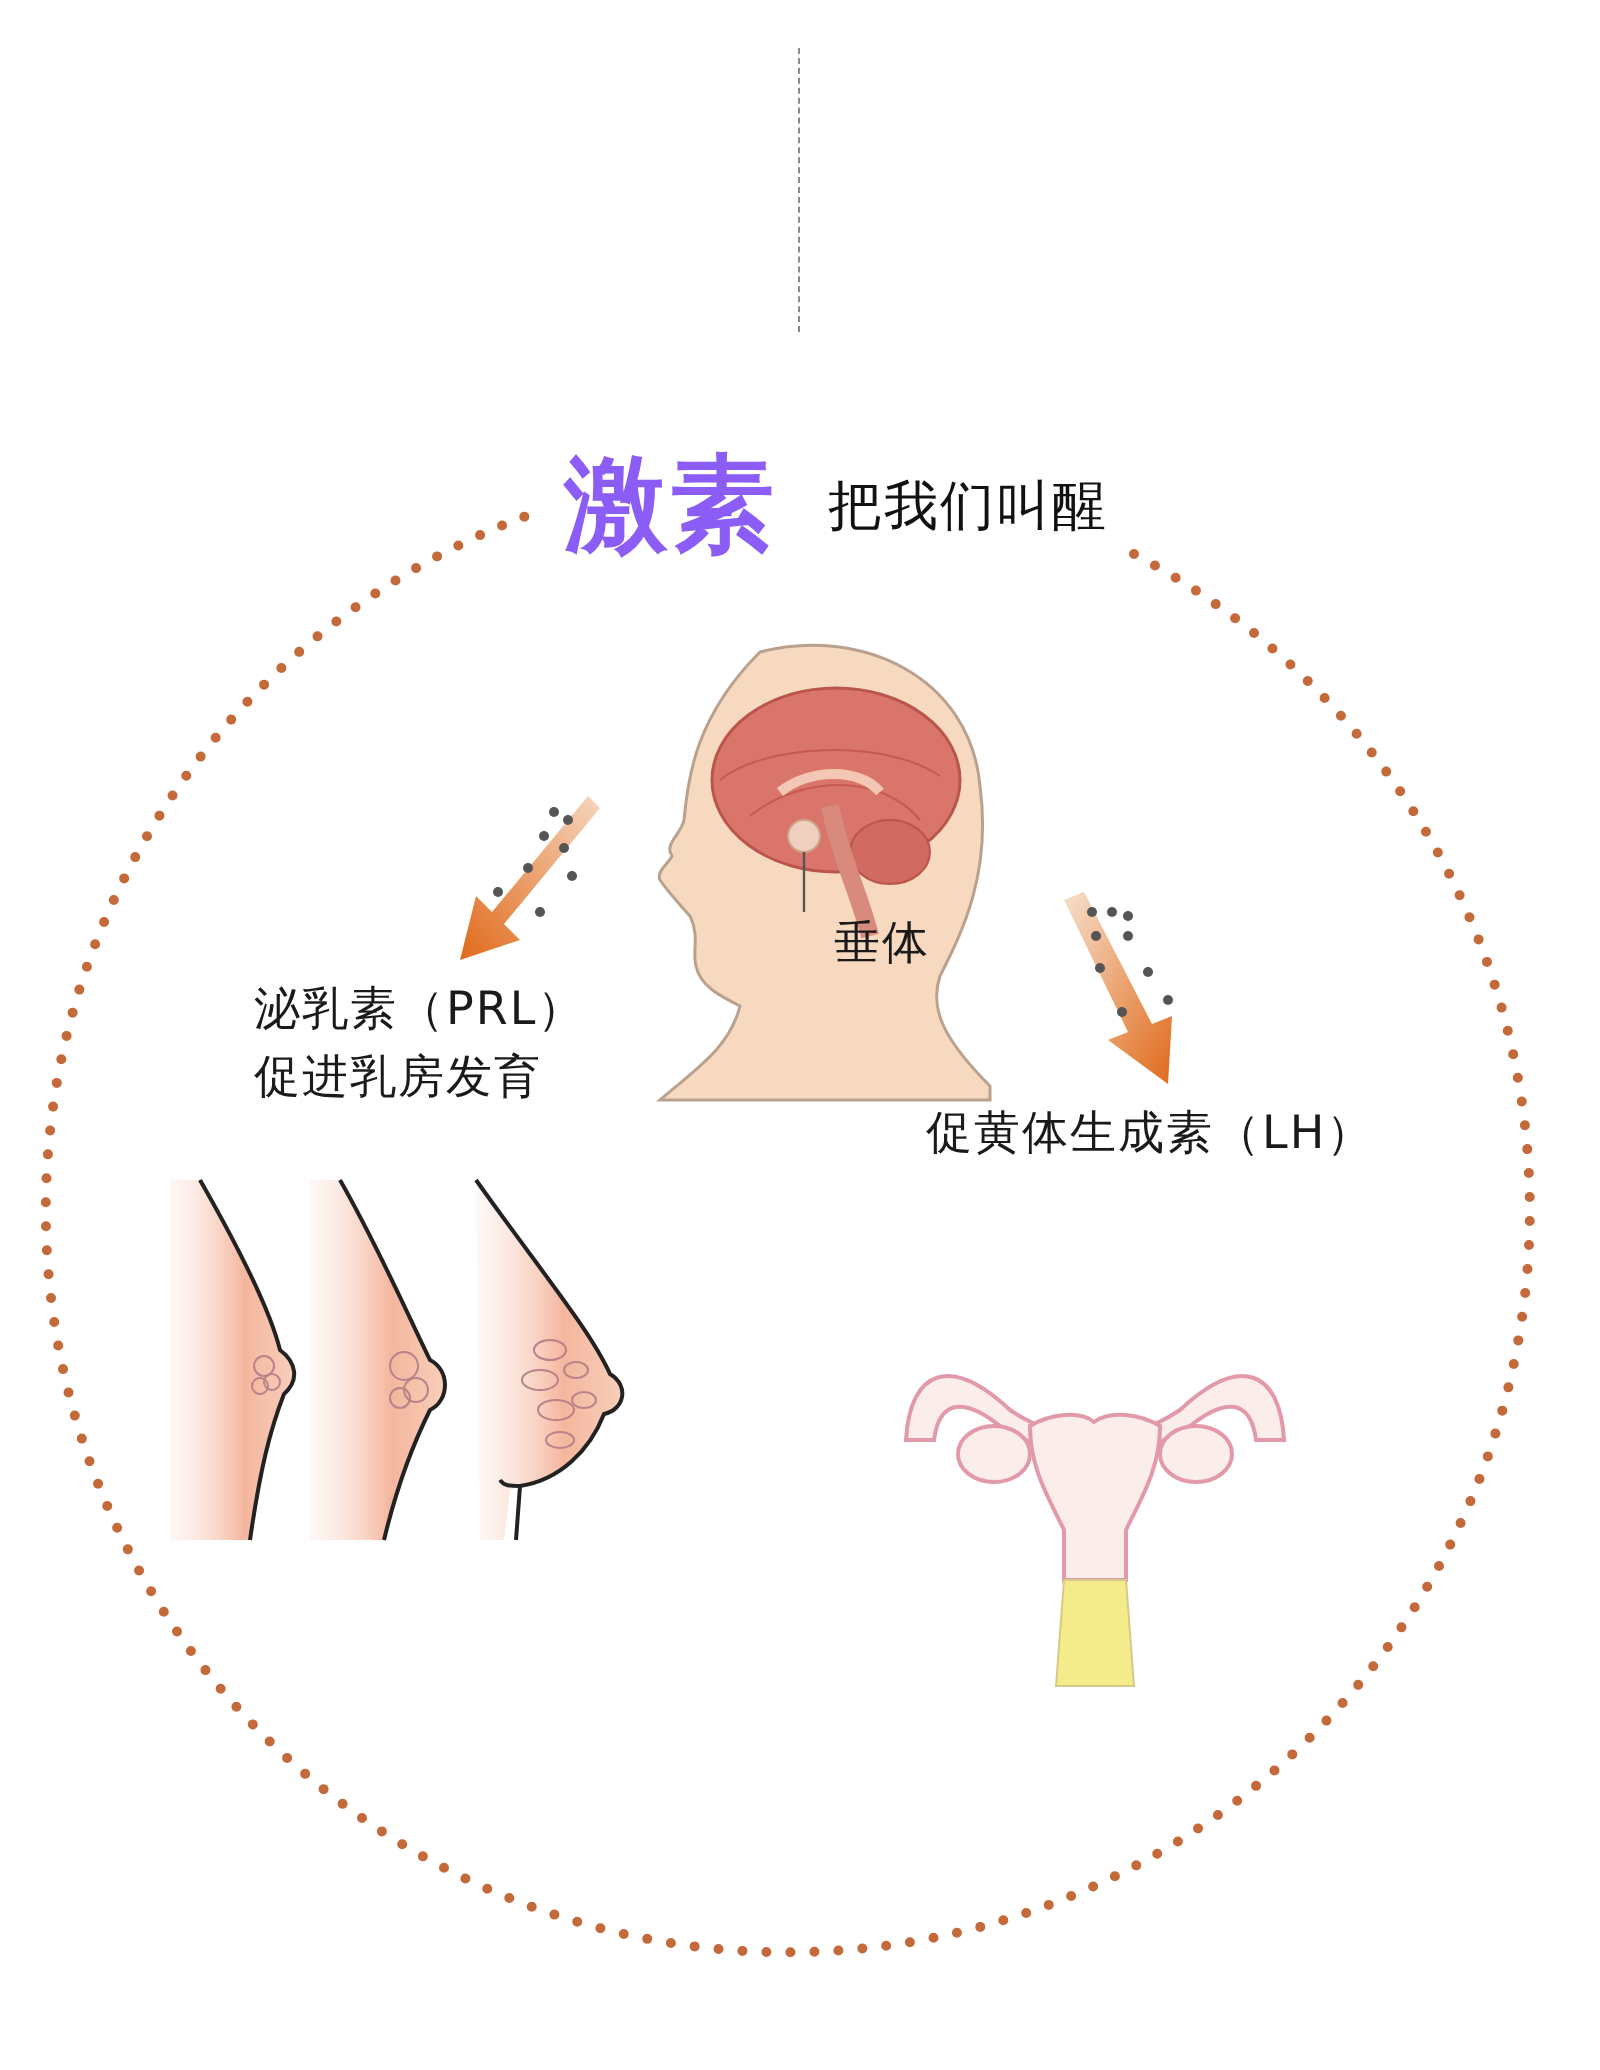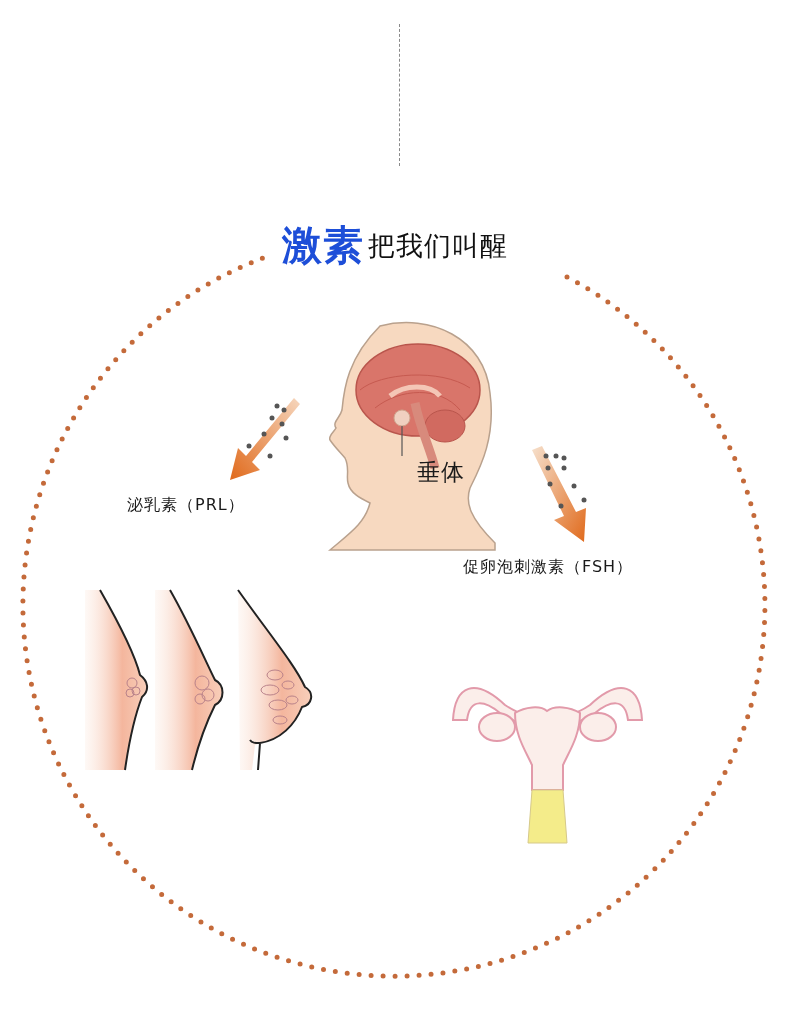--- a/index.html
+++ b/index.html
@@ -3,23 +3,23 @@
 <meta charset="utf-8">
 <style>
   html, body { margin: 0; padding: 0; background: #ffffff; }
   body { width: 800px; height: 1035px; position: relative; overflow: hidden;
          font-family: "DejaVu Sans", "Liberation Sans", sans-serif; }
   .abs { position: absolute; }
   #dash-line { left: 399px; top: 24px; width: 0; height: 142px;
                border-left: 1.5px dashed #8a8a8a; }
   #circle { left: 0; top: 0; }
   #title { left: 282px; top: 218px; white-space: nowrap; }
-  #title .accent { color: #1d4ed8; font-size: 40px; font-weight: bold; letter-spacing: 1px; vertical-align: middle; }
-  #title .rest { color: #111; font-size: 27px; margin-left: 4px; vertical-align: middle; letter-spacing: 1px; }
-  .label { color: #1a1a1a; font-size: 16px; line-height: 34px; white-space: nowrap; letter-spacing: 1px; }
+  #title .accent { color: #8b5cf6; font-size: 52px; font-weight: bold; letter-spacing: 1px; vertical-align: middle; }
+  #title .rest { color: #111; font-size: 27px; margin-left: 26px; vertical-align: middle; letter-spacing: 1px; }
+  .label { color: #1a1a1a; font-size: 23px; line-height: 34px; white-space: nowrap; letter-spacing: 1px; }
   #lbl-left { left: 127px; top: 488px; }
   #lbl-right { left: 463px; top: 550px; }
   #lbl-pit { left: 385px; top: 455px; font-size: 23px; margin-left: 32px; }
   svg { display: block; }
 </style>
 </head>
 <body>
 
 <div id="dash-line" class="abs"></div>
 
@@ -80,24 +80,25 @@
       <circle cx="38" cy="24" r="2.5"></circle>
       <circle cx="24" cy="40" r="2.5"></circle>
       <circle cx="48" cy="42" r="2.5"></circle>
       <circle cx="35" cy="62" r="2.5"></circle>
       <circle cx="58" cy="56" r="2.5"></circle>
     </g>
 </svg>
 
 <div id="lbl-left" class="abs label">
   <div>泌乳素（PRL）</div>
+  <div>促进乳房发育</div>
 </div>
 
 <div id="lbl-right" class="abs label">
-  <div>促卵泡刺激素（FSH）</div>
+  <div>促黄体生成素（LH）</div>
 </div>
 
 <svg class="abs" style="left:80px; top:575px;" width="260" height="205" viewBox="0 0 260 205">
   <defs>
     <linearGradient id="sk" x1="0" y1="0" x2="1" y2="0">
         <stop offset="0" stop-color="#fbe6da" stop-opacity="0.3"></stop>
         <stop offset="0.6" stop-color="#f2a98c"></stop>
         <stop offset="1" stop-color="#f7c6ae"></stop>
       </linearGradient>
   </defs>

